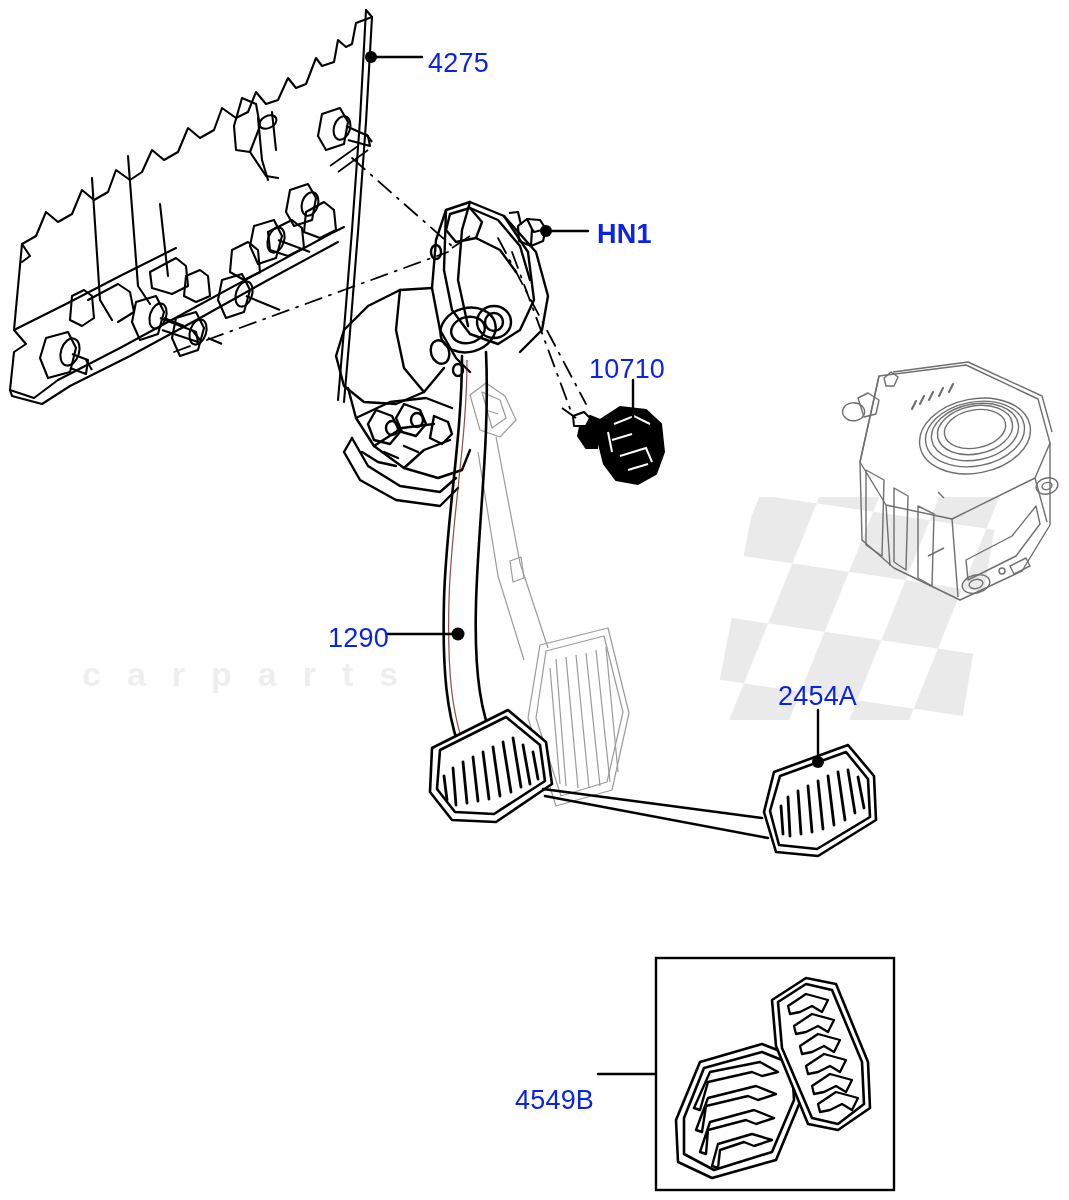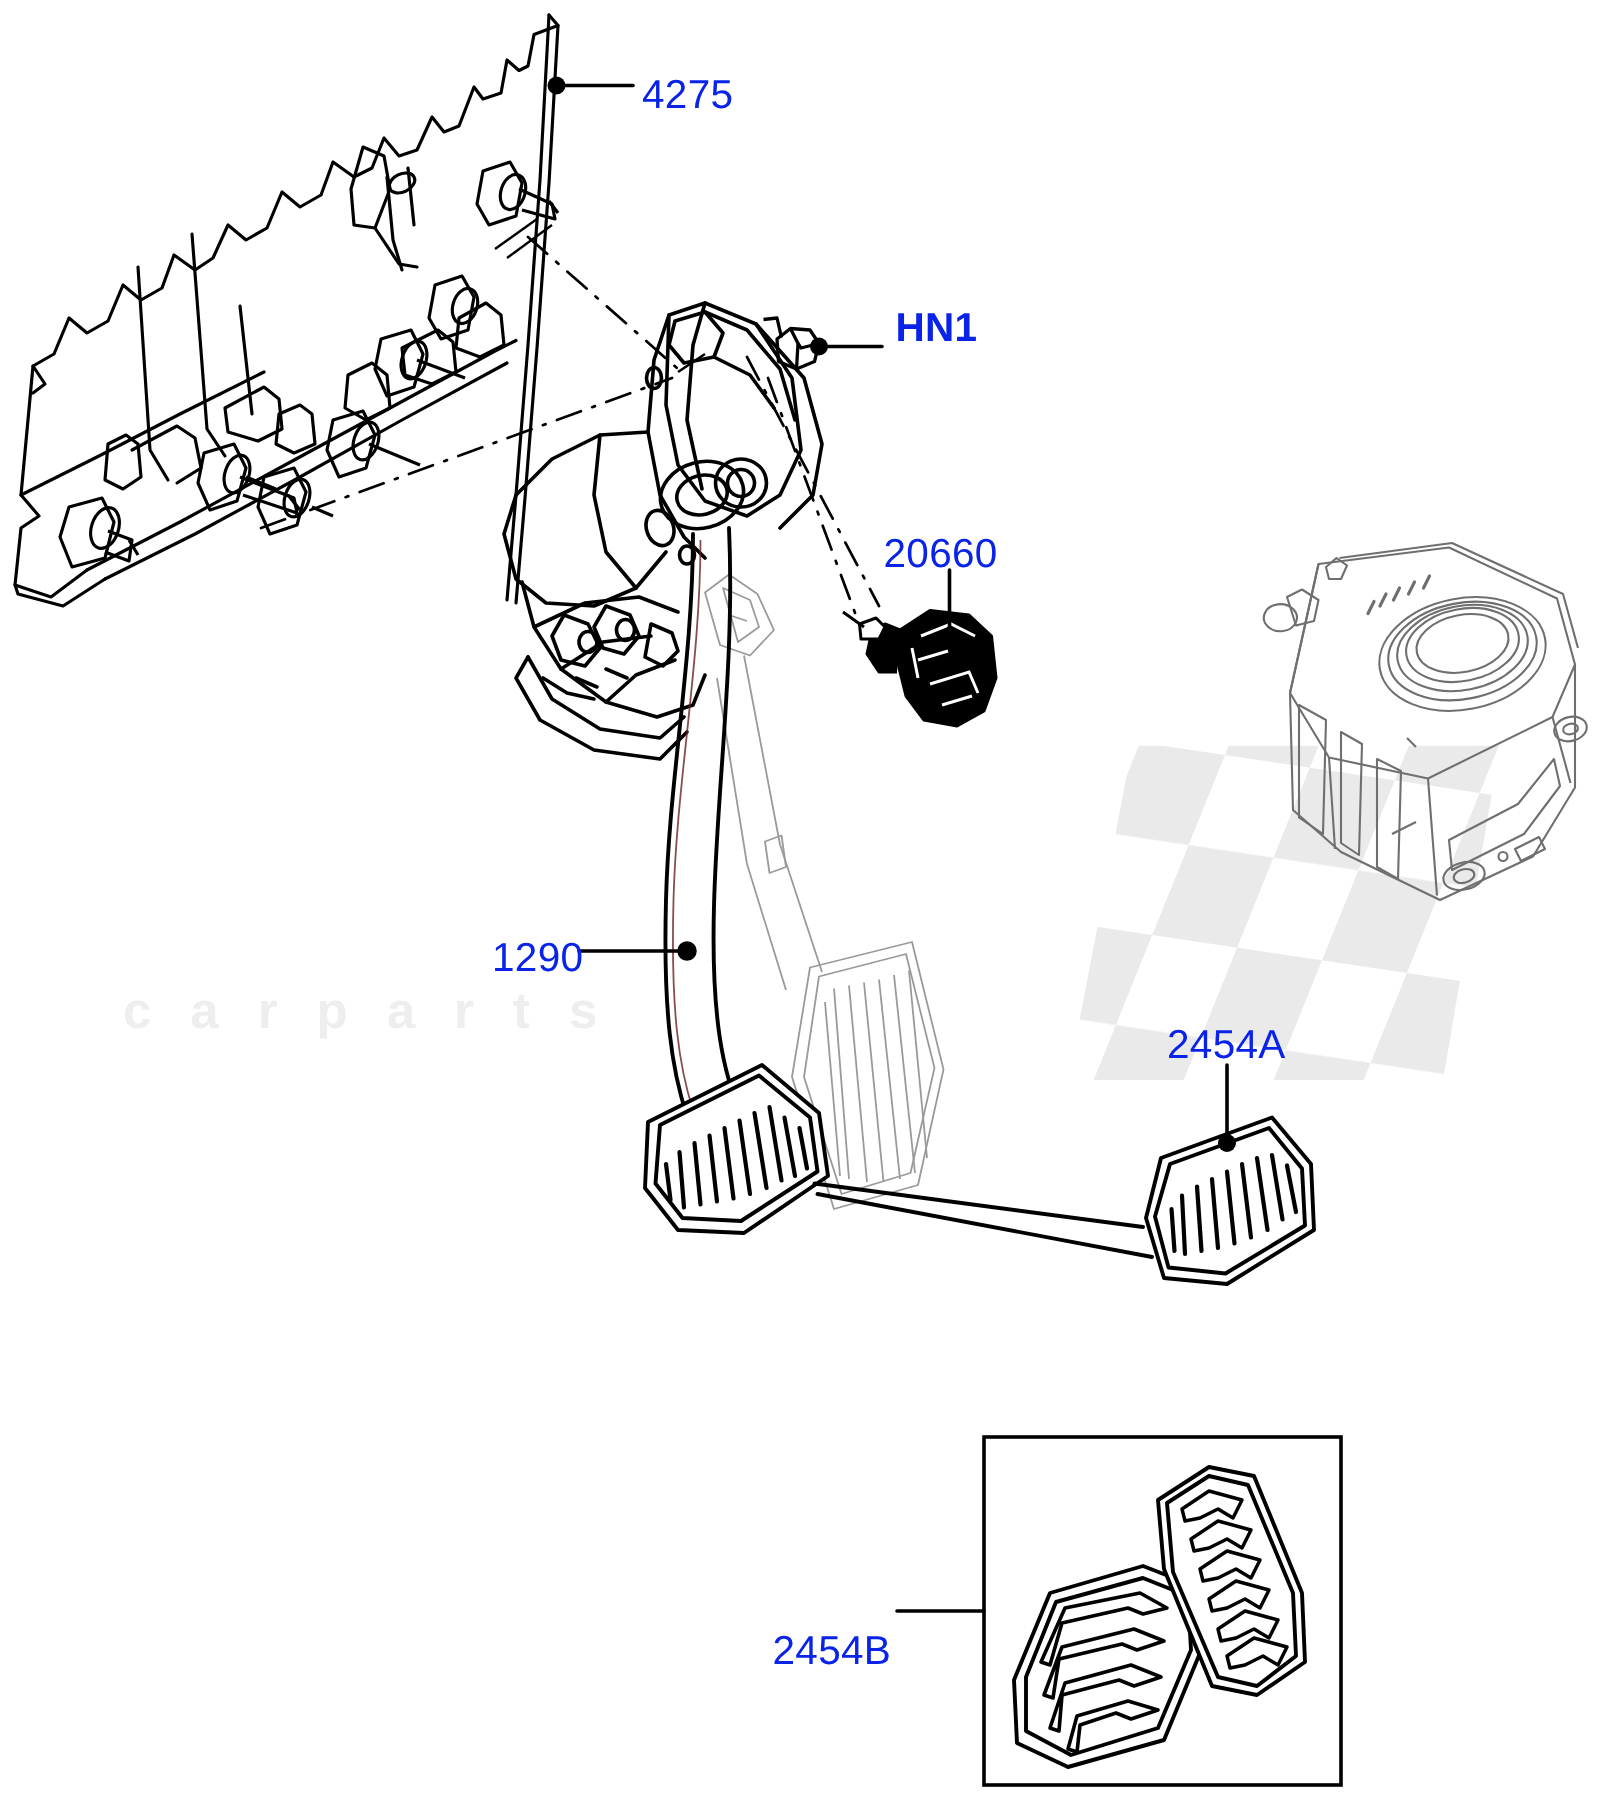--- a/index.html
+++ b/index.html
@@ -391,23 +391,23 @@
 
       <line x1="818" y1="710" x2="818" y2="762"></line>
       <circle cx="818" cy="762" r="6" stroke="none"></circle>
 
       <line x1="598" y1="1074" x2="656" y2="1074"></line>
     </g>
   </svg>
 
   <div class="label" style="left:428px; top:48px;">4275</div>
 
-  <div class="label bold" style="left:597px; top:203px;">HN1</div>
-
-  <div class="label" style="left:589px; top:354px;">20660</div>
+  <div class="label bold" style="left:597px; top:219px;">HN1</div>
+
+  <div class="label" style="left:589px; top:354px;">10710</div>
 
   <div class="label" style="left:328px; top:623px;">1290</div>
 
   <div class="label" style="left:778px; top:681px;">2454A</div>
 
-  <div class="label" style="left:515px; top:1085px;">2454B</div>
+  <div class="label" style="left:515px; top:1085px;">4549B</div>
 
 </div>
 
 </body></html>

